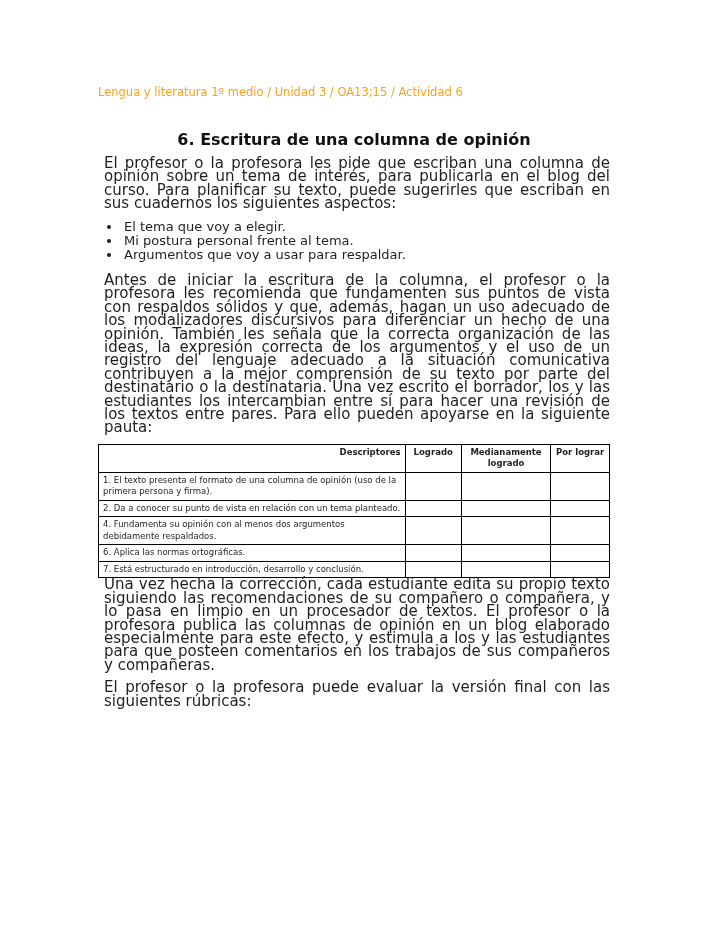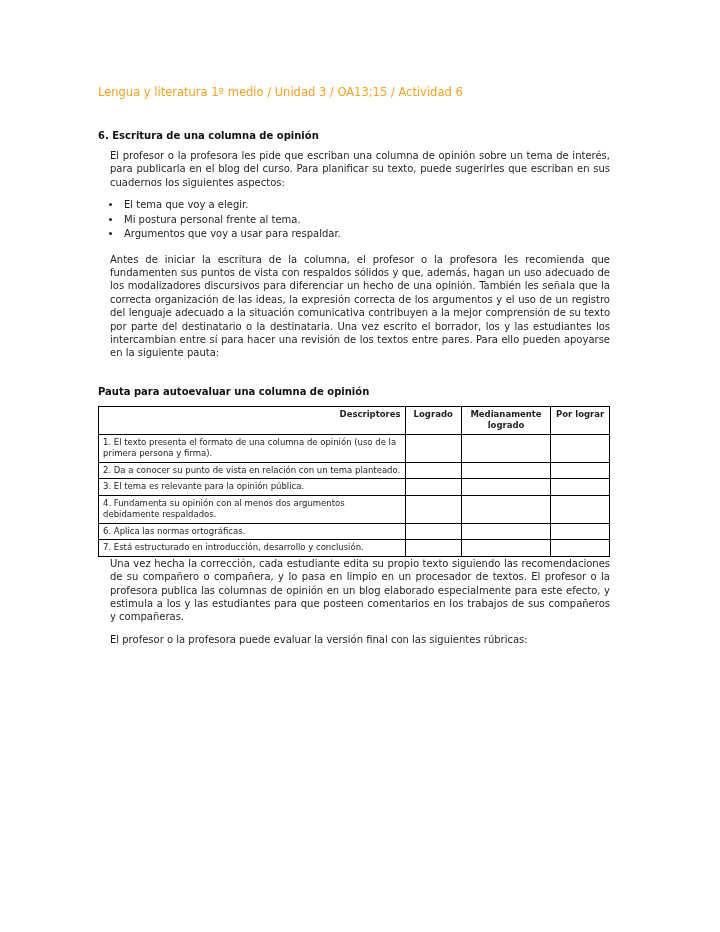--- a/index.html
+++ b/index.html
@@ -18,35 +18,36 @@
     padding: 85px 98px 0 98px;
     overflow: hidden;
   }
   .breadcrumb {
     color: #f7a21b;
     font-size: 11.5px;
     line-height: 15px;
     margin-bottom: 30px;
   }
   h1.activity-title {
-    font-size: 10px;
+    font-size: 16px;
     font-weight: bold;
     margin: 0 0 8px 0;
     color: #111111;
+    text-align: center;
   }
   p.body-text {
-    font-size: 10px;
+    font-size: 15px;
     line-height: 13.4px;
     text-align: justify;
-    margin: 0 0 9px 12px;
+    margin: 0 0 9px 6px;
   }
   ul.aspect-list {
     margin: 2px 0 12px 0;
     padding-left: 24px;
-    font-size: 10px;
+    font-size: 13px;
     line-height: 13.8px;
   }
   ul.aspect-list li {
     padding-left: 2px;
     margin: 0 0 0.5px 0;
   }
   h2.table-title {
     font-size: 10px;
     font-weight: bold;
     margin: 26px 0 9px 0;
@@ -100,21 +101,20 @@
   <p class="body-text">El profesor o la profesora les pide que escriban una columna de opinión sobre un tema de interés, para publicarla en el blog del curso. Para planificar su texto, puede sugerirles que escriban en sus cuadernos los siguientes aspectos:</p>
 
   <ul class="aspect-list">
     <li>El tema que voy a elegir.</li>
     <li>Mi postura personal frente al tema.</li>
     <li>Argumentos que voy a usar para respaldar.</li>
   </ul>
 
   <p class="body-text">Antes de iniciar la escritura de la columna, el profesor o la profesora les recomienda que fundamenten sus puntos de vista con respaldos sólidos y que, además, hagan un uso adecuado de los modalizadores discursivos para diferenciar un hecho de una opinión. También les señala que la correcta organización de las ideas, la expresión correcta de los argumentos y el uso de un registro del lenguaje adecuado a la situación comunicativa contribuyen a la mejor comprensión de su texto por parte del destinatario o la destinataria. Una vez escrito el borrador, los y las estudiantes los intercambian entre sí para hacer una revisión de los textos entre pares. Para ello pueden apoyarse en la siguiente pauta:</p>
 
-  <h2 class="table-title">Pauta para autoevaluar una columna de opinión</h2>
 
   <table class="rubric">
     <colgroup>
       <col class="c-desc">
         <col class="c-log">
         <col class="c-med">
         <col class="c-por">
     </colgroup>
     <thead>
       <tr>
@@ -126,26 +126,20 @@
     </thead>
     <tbody>
       <tr>
         <td class="desc">1. El texto presenta el formato de una columna de opinión (uso de la primera persona y firma).</td>
         <td class="mark"></td>
         <td class="mark"></td>
         <td class="mark"></td>
       </tr>
       <tr>
         <td class="desc">2. Da a conocer su punto de vista en relación con un tema planteado.</td>
-        <td class="mark"></td>
-        <td class="mark"></td>
-        <td class="mark"></td>
-      </tr>
-      <tr>
-        <td class="desc">3. El tema es relevante para la opinión pública.</td>
         <td class="mark"></td>
         <td class="mark"></td>
         <td class="mark"></td>
       </tr>
       <tr>
         <td class="desc">4. Fundamenta su opinión con al menos dos argumentos debidamente respaldados.</td>
         <td class="mark"></td>
         <td class="mark"></td>
         <td class="mark"></td>
       </tr>

